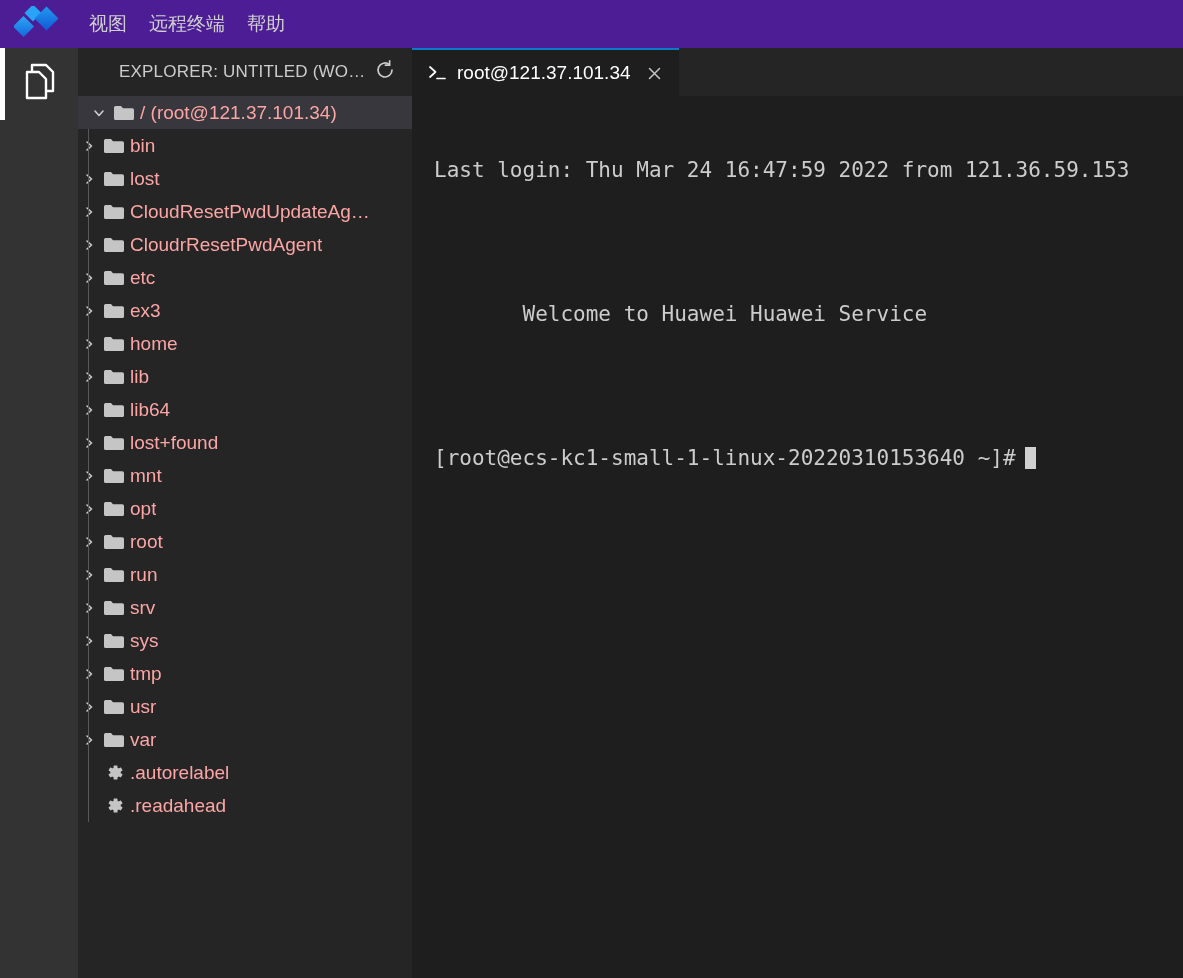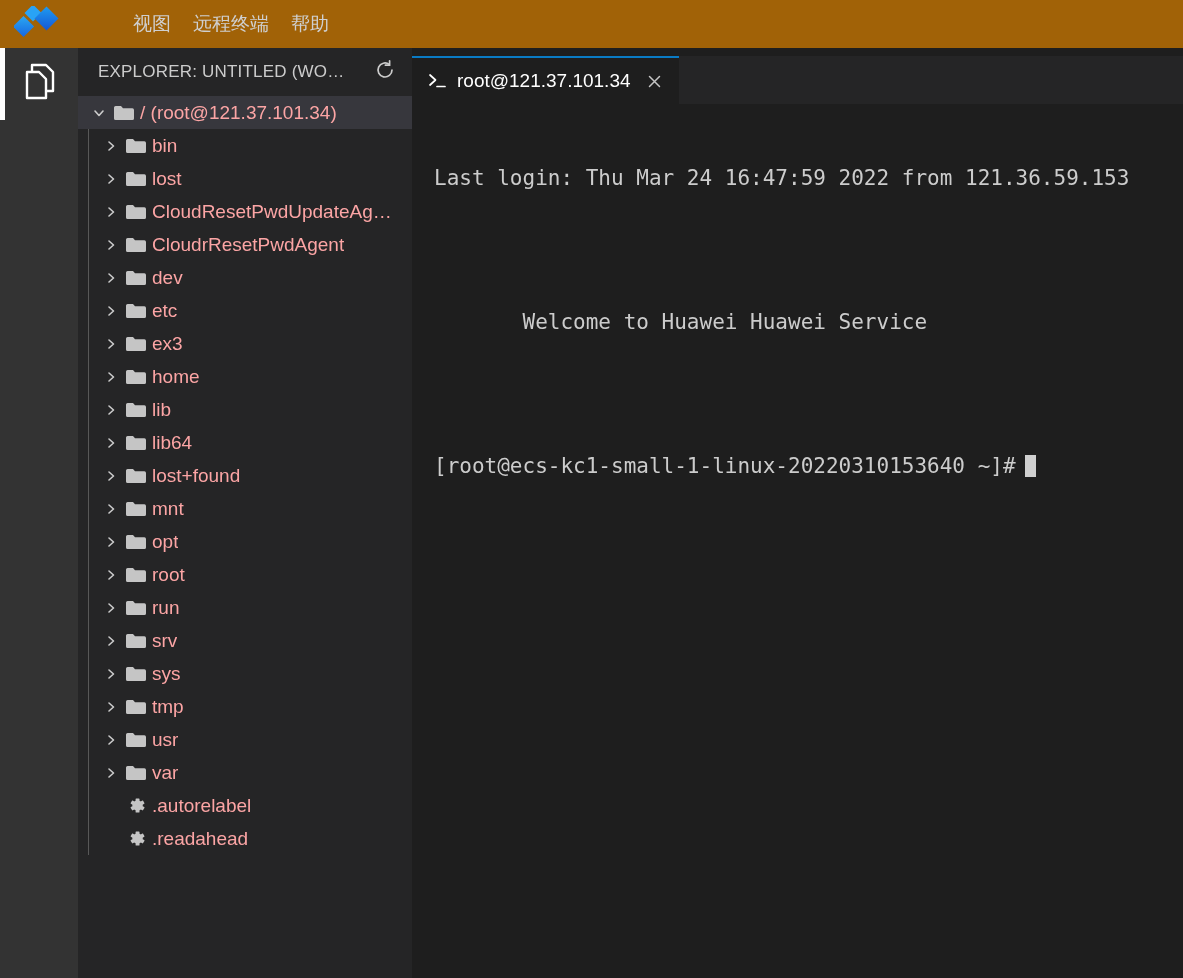--- a/index.html
+++ b/index.html
@@ -16,25 +16,24 @@
     position: relative;
     width: 1183px;
     height: 978px;
     display: flex;
     flex-direction: column;
   }
 
   
   .titlebar {
     height: 48px;
-    background: #a16207;
-    display: flex;
-    align-items: center;
-    flex: none;
-    gap: 44px;
+    background: #4c1d95;
+    display: flex;
+    align-items: center;
+    flex: none;
   }
   .logo {
     width: 78px;
     height: 48px;
     display: flex;
     align-items: center;
     justify-content: center;
   }
   .menu-list {
     display: flex;
@@ -89,20 +88,21 @@
     flex-direction: column;
     min-height: 0;
   }
   .sidebar-header {
     height: 48px;
     flex: none;
     display: flex;
     align-items: center;
     padding: 0 14px 0 20px;
     background: #252526;
+    margin-left: 21px;
   }
   .sidebar-title {
     flex: 1;
     color: #cccccc;
     font-size: 17px;
     letter-spacing: 0.2px;
     white-space: nowrap;
     overflow: hidden;
     text-overflow: ellipsis;
   }
@@ -124,21 +124,21 @@
     height: 33px;
     display: flex;
     align-items: center;
     color: #fca5a5;
     font-size: 19px;
     white-space: nowrap;
     position: relative;
     cursor: pointer;
   }
   .tree-row.root { background: #37373d; padding-left: 10px; }
-  .tree-row.child { padding-left: 22px; }
+  .tree-row.child { }
   .tree-row.child::before {
     content: "";
     position: absolute;
     left: 10px;
     top: 0;
     bottom: 0;
     width: 1px;
     background: #585858;
   }
 
@@ -164,21 +164,20 @@
     max-width: 262px;
   }
 
   
   .editor-area {
     flex: 1;
     background: #1e1e1e;
     display: flex;
     flex-direction: column;
     min-width: 0;
-    margin-top: 8px;
   }
   .tabbar {
     height: 48px;
     flex: none;
     background: #252526;
     display: flex;
     align-items: stretch;
   }
   .tab {
     background: #1e1e1e;
@@ -364,33 +363,20 @@
               <span class="twisty">
                 <svg width="14" height="14" viewBox="0 0 14 14" fill="none" stroke="#cccccc" stroke-width="1.6" stroke-linecap="round" stroke-linejoin="round">
                   <path d="M5 3 L9.5 7 L5 11"></path>
                 </svg>
               </span>
               <span class="file-icon">
                 <svg width="22" height="18" viewBox="0 0 22 18">
                   <path d="M1 3.5 A1.6 1.6 0 0 1 2.6 2 H8 L10 4.3 H19.4 A1.6 1.6 0 0 1 21 5.9 V14.4 A1.6 1.6 0 0 1 19.4 16 H2.6 A1.6 1.6 0 0 1 1 14.4 Z" fill="#c5c5c5"></path>
                 </svg>
               </span>
-              <span class="tree-label">dev</span>
-            </div>
-            <div class="tree-row child">
-              <span class="twisty">
-                <svg width="14" height="14" viewBox="0 0 14 14" fill="none" stroke="#cccccc" stroke-width="1.6" stroke-linecap="round" stroke-linejoin="round">
-                  <path d="M5 3 L9.5 7 L5 11"></path>
-                </svg>
-              </span>
-              <span class="file-icon">
-                <svg width="22" height="18" viewBox="0 0 22 18">
-                  <path d="M1 3.5 A1.6 1.6 0 0 1 2.6 2 H8 L10 4.3 H19.4 A1.6 1.6 0 0 1 21 5.9 V14.4 A1.6 1.6 0 0 1 19.4 16 H2.6 A1.6 1.6 0 0 1 1 14.4 Z" fill="#c5c5c5"></path>
-                </svg>
-              </span>
               <span class="tree-label">etc</span>
             </div>
             <div class="tree-row child">
               <span class="twisty">
                 <svg width="14" height="14" viewBox="0 0 14 14" fill="none" stroke="#cccccc" stroke-width="1.6" stroke-linecap="round" stroke-linejoin="round">
                   <path d="M5 3 L9.5 7 L5 11"></path>
                 </svg>
               </span>
               <span class="file-icon">
                 <svg width="22" height="18" viewBox="0 0 22 18">

